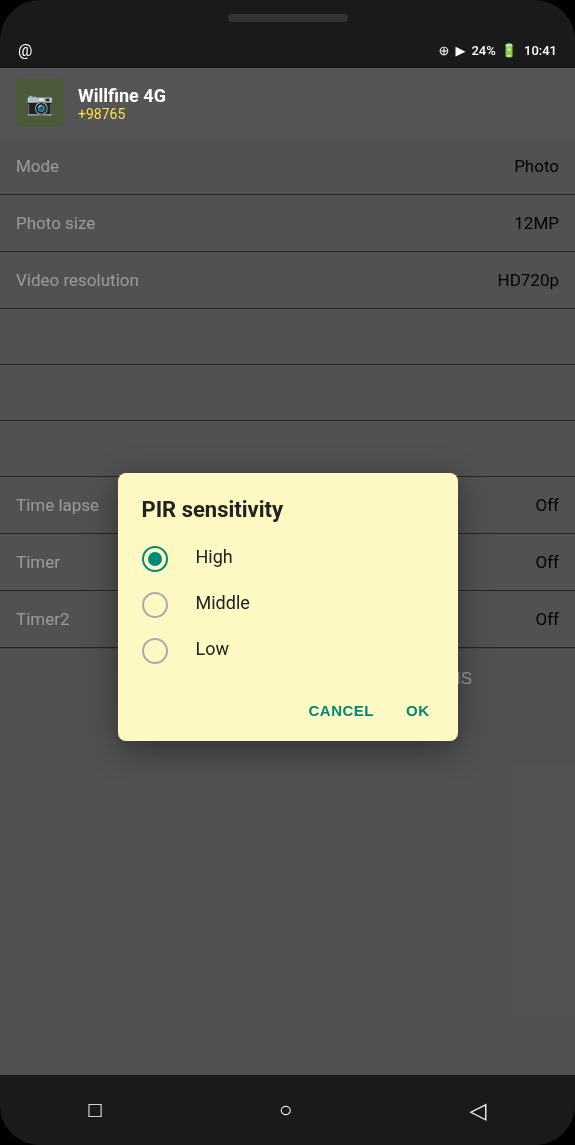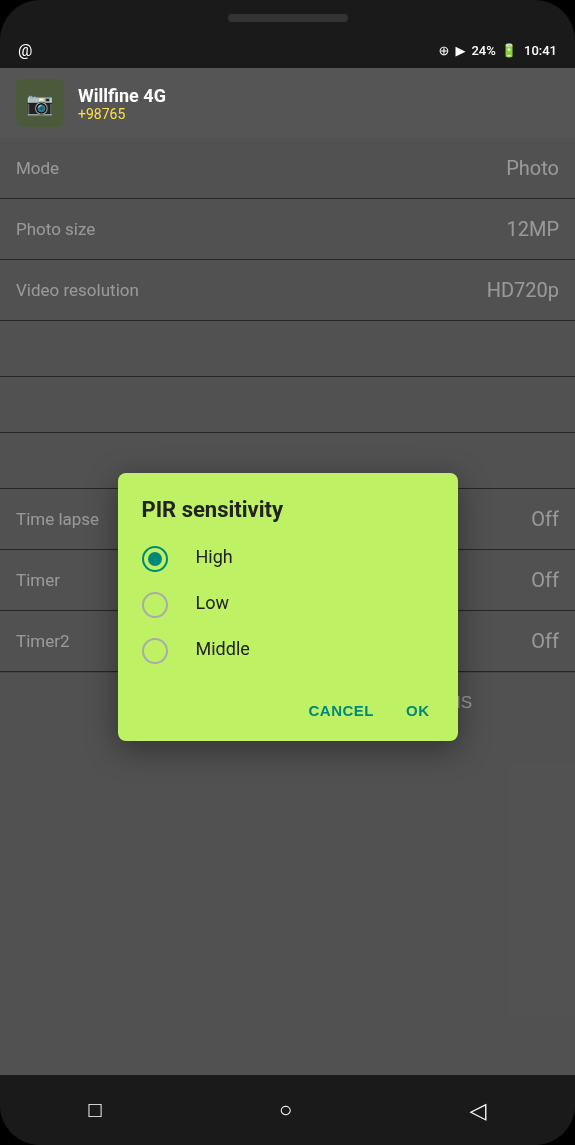--- a/index.html
+++ b/index.html
@@ -117,22 +117,22 @@
       border-bottom: 1px solid #404040;
       background: #888;
     }
 
     .setting-label {
       color: #fff;
       font-size: 17px;
     }
 
     .setting-value {
-      color: #ffffff;
-      font-size: 20px;
+      color: #000000;
+      font-size: 17px;
     }
 
     .bottom-buttons {
       display: flex;
       background: #888;
       border-top: 1px solid #777;
     }
 
     .bottom-btn {
       flex: 1;
@@ -158,21 +158,21 @@
       right: 0;
       bottom: 0;
       background: rgba(0,0,0,0.4);
       display: flex;
       align-items: center;
       justify-content: center;
       z-index: 10;
     }
 
     .dialog {
-      background: #bef264;
+      background: #fef9c3;
       border-radius: 8px;
       width: 340px;
       padding: 24px 24px 16px 24px;
       box-shadow: 0 8px 32px rgba(0,0,0,0.4);
     }
 
     .dialog-title {
       font-size: 22px;
       font-weight: 700;
       color: #222;
@@ -334,26 +334,26 @@
       <div class="dialog">
         <div class="dialog-title">PIR sensitivity</div>
 
         <div class="radio-option">
           <div class="radio-circle selected"></div>
           <span class="radio-label">High</span>
         </div>
 
         <div class="radio-option">
           <div class="radio-circle"></div>
-          <span class="radio-label">Low</span>
+          <span class="radio-label">Middle</span>
         </div>
 
         <div class="radio-option">
           <div class="radio-circle"></div>
-          <span class="radio-label">Middle</span>
+          <span class="radio-label">Low</span>
         </div>
 
         <div class="dialog-actions">
           <button class="dialog-btn">CANCEL</button>
           <button class="dialog-btn">OK</button>
         </div>
       </div>
     </div>
 
   </div>

